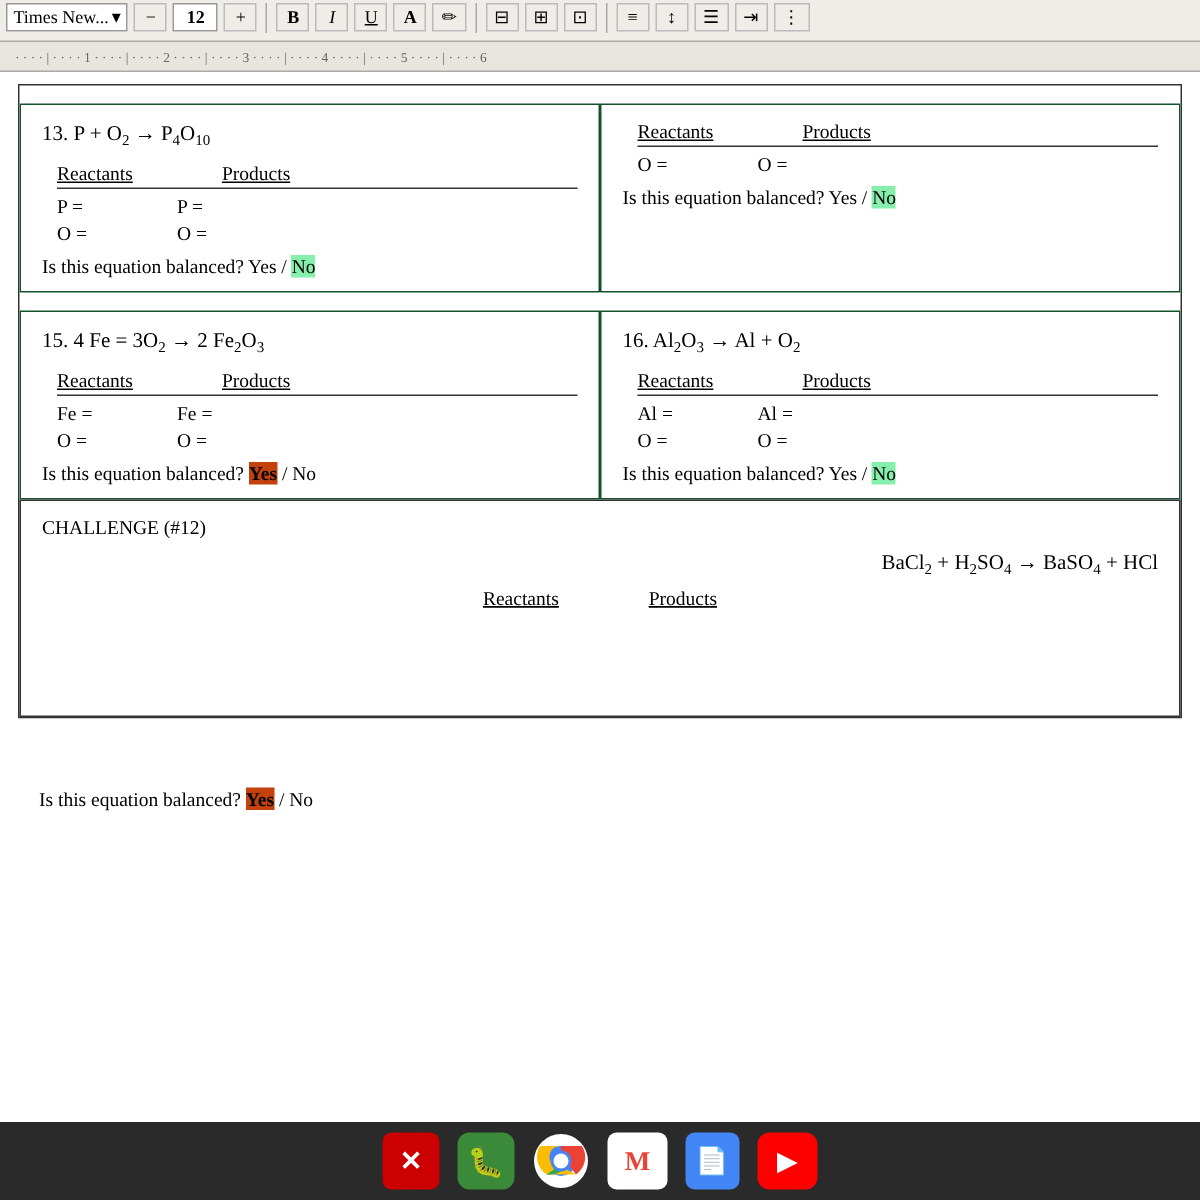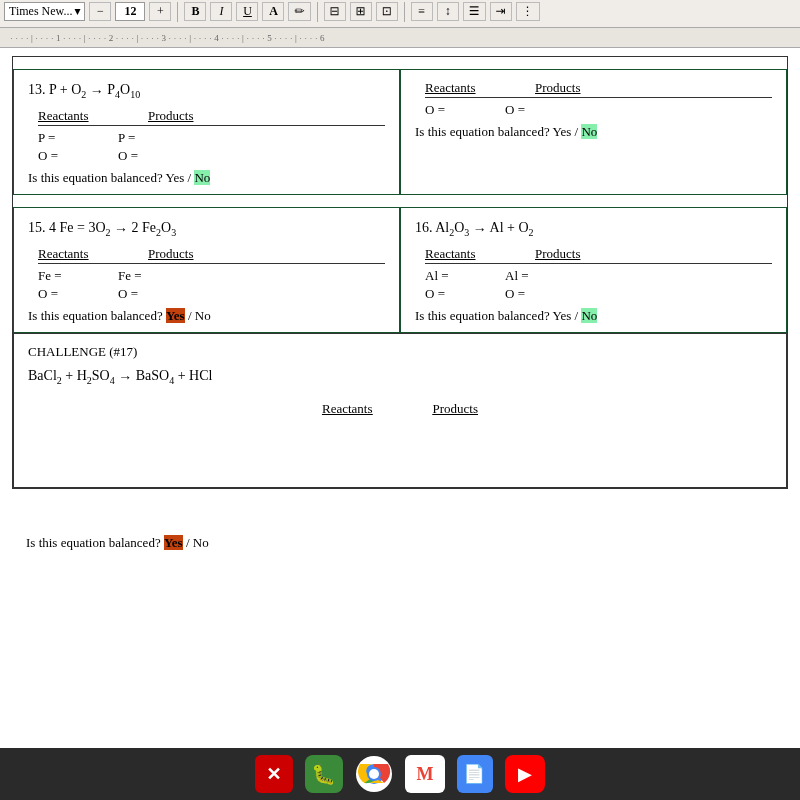--- a/index.html
+++ b/index.html
@@ -152,22 +152,22 @@
       font-weight: normal;
     }
 
     .challenge-title {
       font-size: 13px;
       margin-bottom: 8px;
     }
 
     .challenge-equation {
       font-size: 14px;
-      text-align: left;
-      margin-bottom: 16px;
+      text-align: right;
+      margin-bottom: 6px;
     }
 
     .challenge-table-header {
       display: flex;
       justify-content: center;
       gap: 60px;
       font-size: 13px;
       text-decoration: underline;
     }
 
@@ -333,21 +333,21 @@
           <span>O =</span>
           <span>O =</span>
         </div>
       </div>
       <div class="balanced-line">
         Is this equation balanced?  Yes / <span class="highlight-no">No</span>
       </div>
     </div>
 
     <div class="full-width-challenge">
-      <div class="challenge-title">CHALLENGE (#17)</div>
+      <div class="challenge-title">CHALLENGE (#12)</div>
       <div class="challenge-equation">
         BaCl<sub>2</sub> + H<sub>2</sub>SO<sub>4</sub> → BaSO<sub>4</sub> + HCl
       </div>
       <div class="challenge-table-header">
         <span style="text-decoration:underline;">Reactants</span>
         <span style="text-decoration:underline;">Products</span>
       </div>
       <div style="height: 60px;"></div>
     </div>
 

